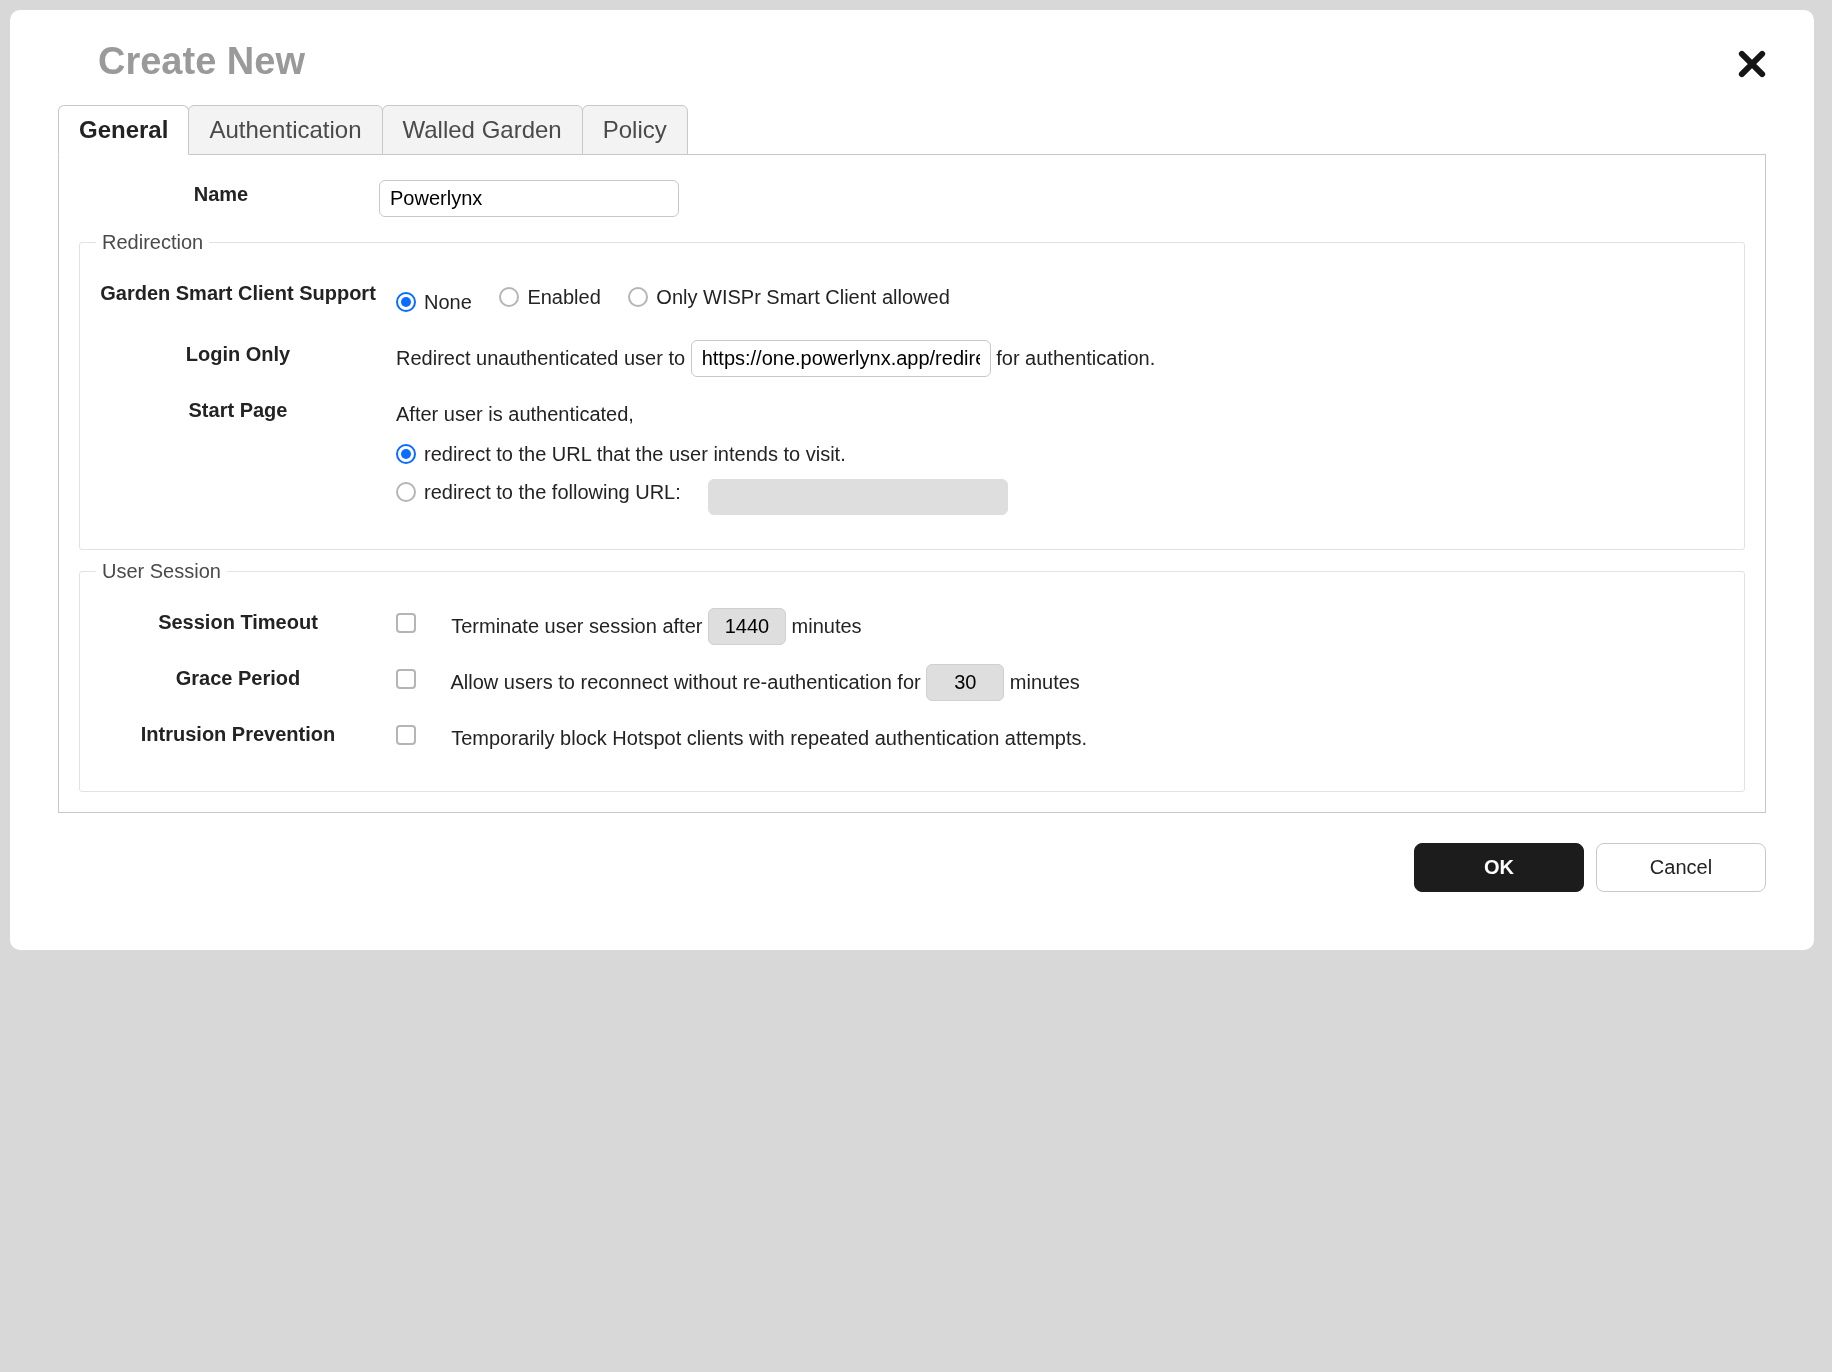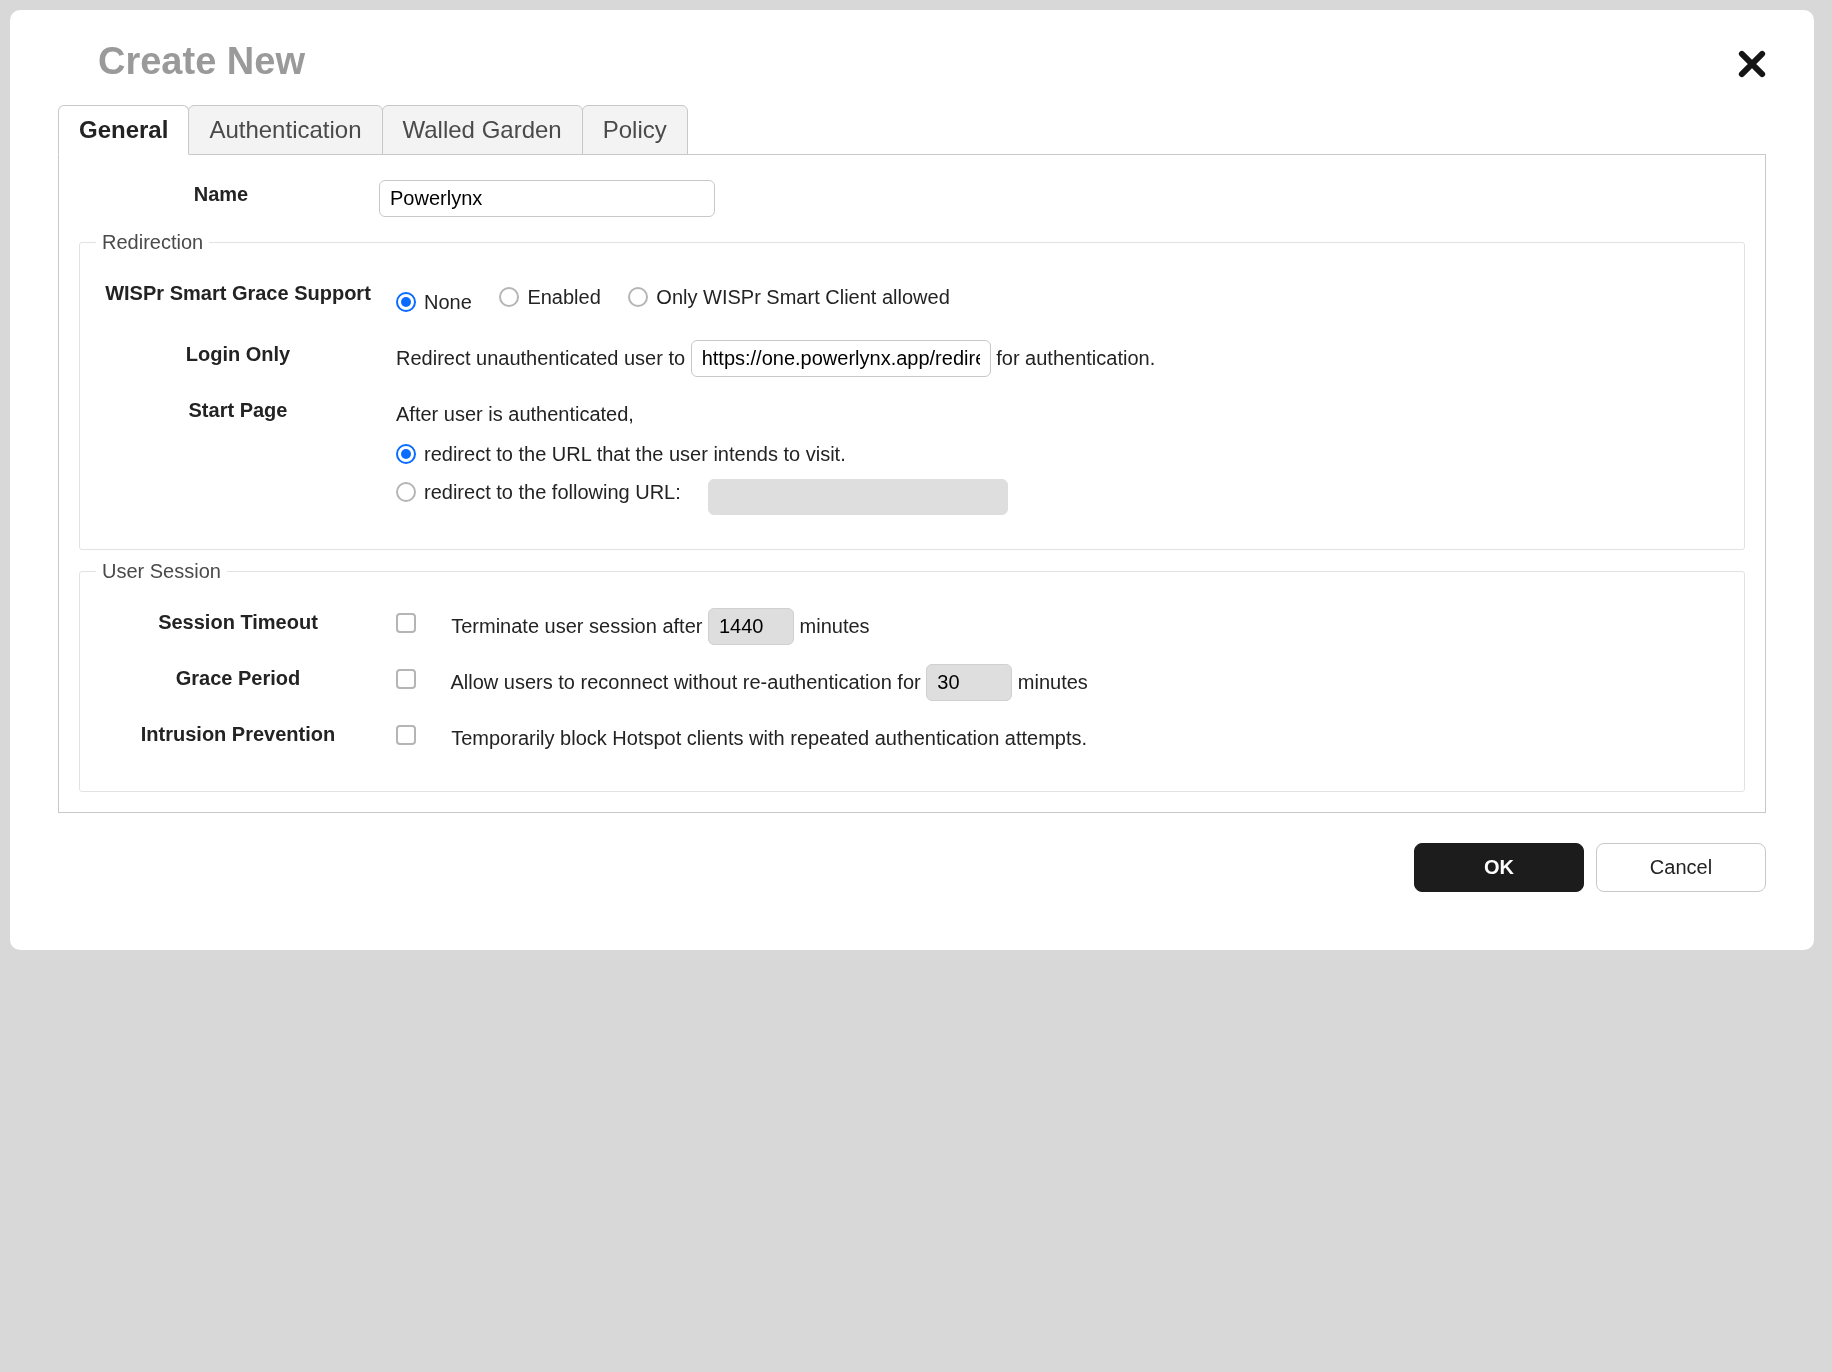--- a/index.html
+++ b/index.html
@@ -84,24 +84,24 @@
     flex: 1;
     padding-top: 4px;
     line-height: 1.9;
   }
 
   input[type=text].txt {
     border: 1px solid #c8c8c8;
     border-radius: 6px;
     padding: 6px 10px;
     font-size: 20px;
-    width: 336px;
+    width: 300px;
   }
   input[type=text].txt.url { width: 300px; }
-  input[type=text].txt.num { width: 86px; text-align: left; background:#dedede; border:1px solid #d0d0d0;}
+  input[type=text].txt.num { width: 78px; text-align: center; background:#dedede; border:1px solid #d0d0d0;}
 
   fieldset.group {
     border: 1px solid #e2e2e2;
     border-radius: 3px;
     margin-top: 10px;
     padding: 20px 16px 20px 16px;
   }
   fieldset.group legend {
     padding: 0 6px;
     font-size: 20px;
@@ -189,21 +189,21 @@
         <div class="row-label">Name</div>
         <div class="row-content">
           <input type="text" class="txt" value="Powerlynx" style="">
         </div>
       </div>
 
       <fieldset class="group">
         <legend>Redirection</legend>
 
         <div class="row">
-          <div class="row-label">WISPr Smart Grace Support</div>
+          <div class="row-label">Garden Smart Client Support</div>
           <div class="row-content">
             <span class="radio selected">
               <span class="radio-dot"></span>
               <span>None</span>
             </span>
             <span class="radio">
               <span class="radio-dot"></span>
               <span>Enabled</span>
             </span>
             <span class="radio">

